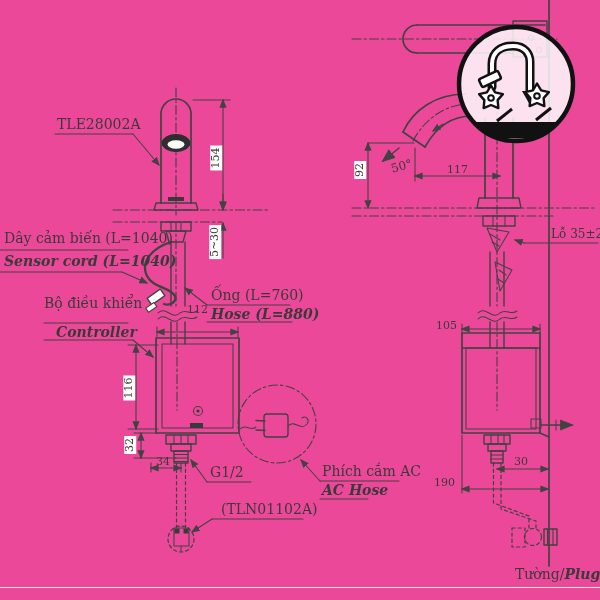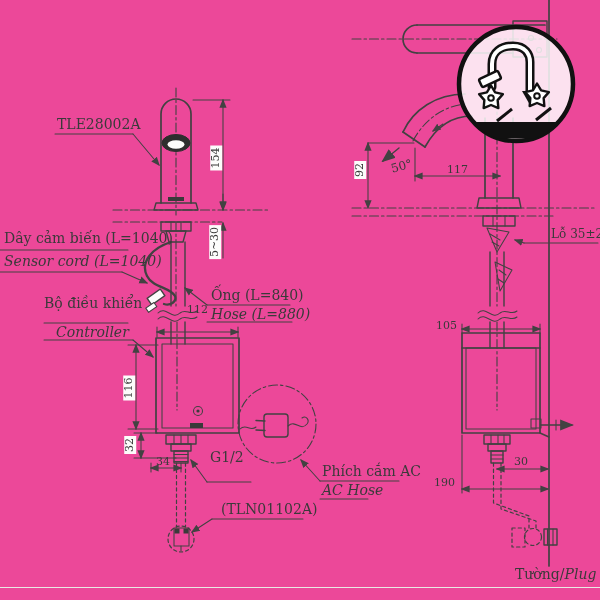--- a/index.html
+++ b/index.html
@@ -1,21 +1,21 @@
 <!DOCTYPE html>
 <html><head>
 <meta charset="utf-8">
 <style>
   html,body{margin:0;padding:0;background:#fff;}
   .canvas{position:relative;width:600px;height:600px;background:#ec4899;
           font-family:"DejaVu Serif",serif;color:#3a3a3a;overflow:hidden;}
   .t{position:absolute;white-space:nowrap;line-height:1.05;}
   .lbl{font-size:14px;}
   .big{font-size:14px;}
-  .en{font-style:italic;}
+  .en{font-style:italic;font-weight:bold;}
   .dim{font-size:11px;}
   .sm{font-size:12px;}
   .rot{transform:translate(-50%,-50%) rotate(-90deg);background:#fcfcfb;padding:0 2px;}
   svg.draw{position:absolute;left:0;top:0;}
   .ln{stroke:#424242;stroke-width:1.4;fill:none;stroke-linecap:round;stroke-linejoin:round;}
   .thin{stroke-width:1.05;}
   .thk{stroke-width:1.7;}
   .cl{stroke-dasharray:9 3 2.5 3;stroke-width:1.1;}
   .dsh{stroke-dasharray:3.2 3;stroke-width:1.2;}
   .drk{fill:#3a3a3a;stroke:none;}
@@ -277,24 +277,24 @@
 </svg>
 
 <div class="t big" style="left:57px;top:117px">TLE28002A</div>
 
 <div class="t lbl" style="left:4px;top:231px">Dây cảm biến (L=1040)</div>
 <div class="t lbl en" style="left:4px;top:254px">Sensor cord (L=1040)</div>
 
 <div class="t lbl" style="left:44px;top:296px">Bộ điều khiển</div>
 <div class="t lbl en" style="left:56px;top:325px">Controller</div>
 
-<div class="t lbl" style="left:211px;top:288px">Ống (L=840)</div>
+<div class="t lbl" style="left:211px;top:288px">Ống (L=760)</div>
 <div class="t lbl en" style="left:211px;top:307px">Hose (L=880)</div>
 
-<div class="t big" style="left:210px;top:450px">G1/2</div>
+<div class="t big" style="left:210px;top:465px">G1/2</div>
 <div class="t lbl" style="left:221px;top:502px">(TLN01102A)</div>
 
 <div class="t lbl" style="left:322px;top:464px">Phích cắm AC</div>
 <div class="t lbl en" style="left:322px;top:483px">AC Hose</div>
 
 <div class="t sm" style="left:551px;top:228px">Lỗ 35±2</div>
 
 <div class="t lbl" style="left:515px;top:567px"><span>Tường/</span><span class="en">Plug</span></div>
 
 <div class="t dim rot" style="left:216px;top:158px">154</div>

